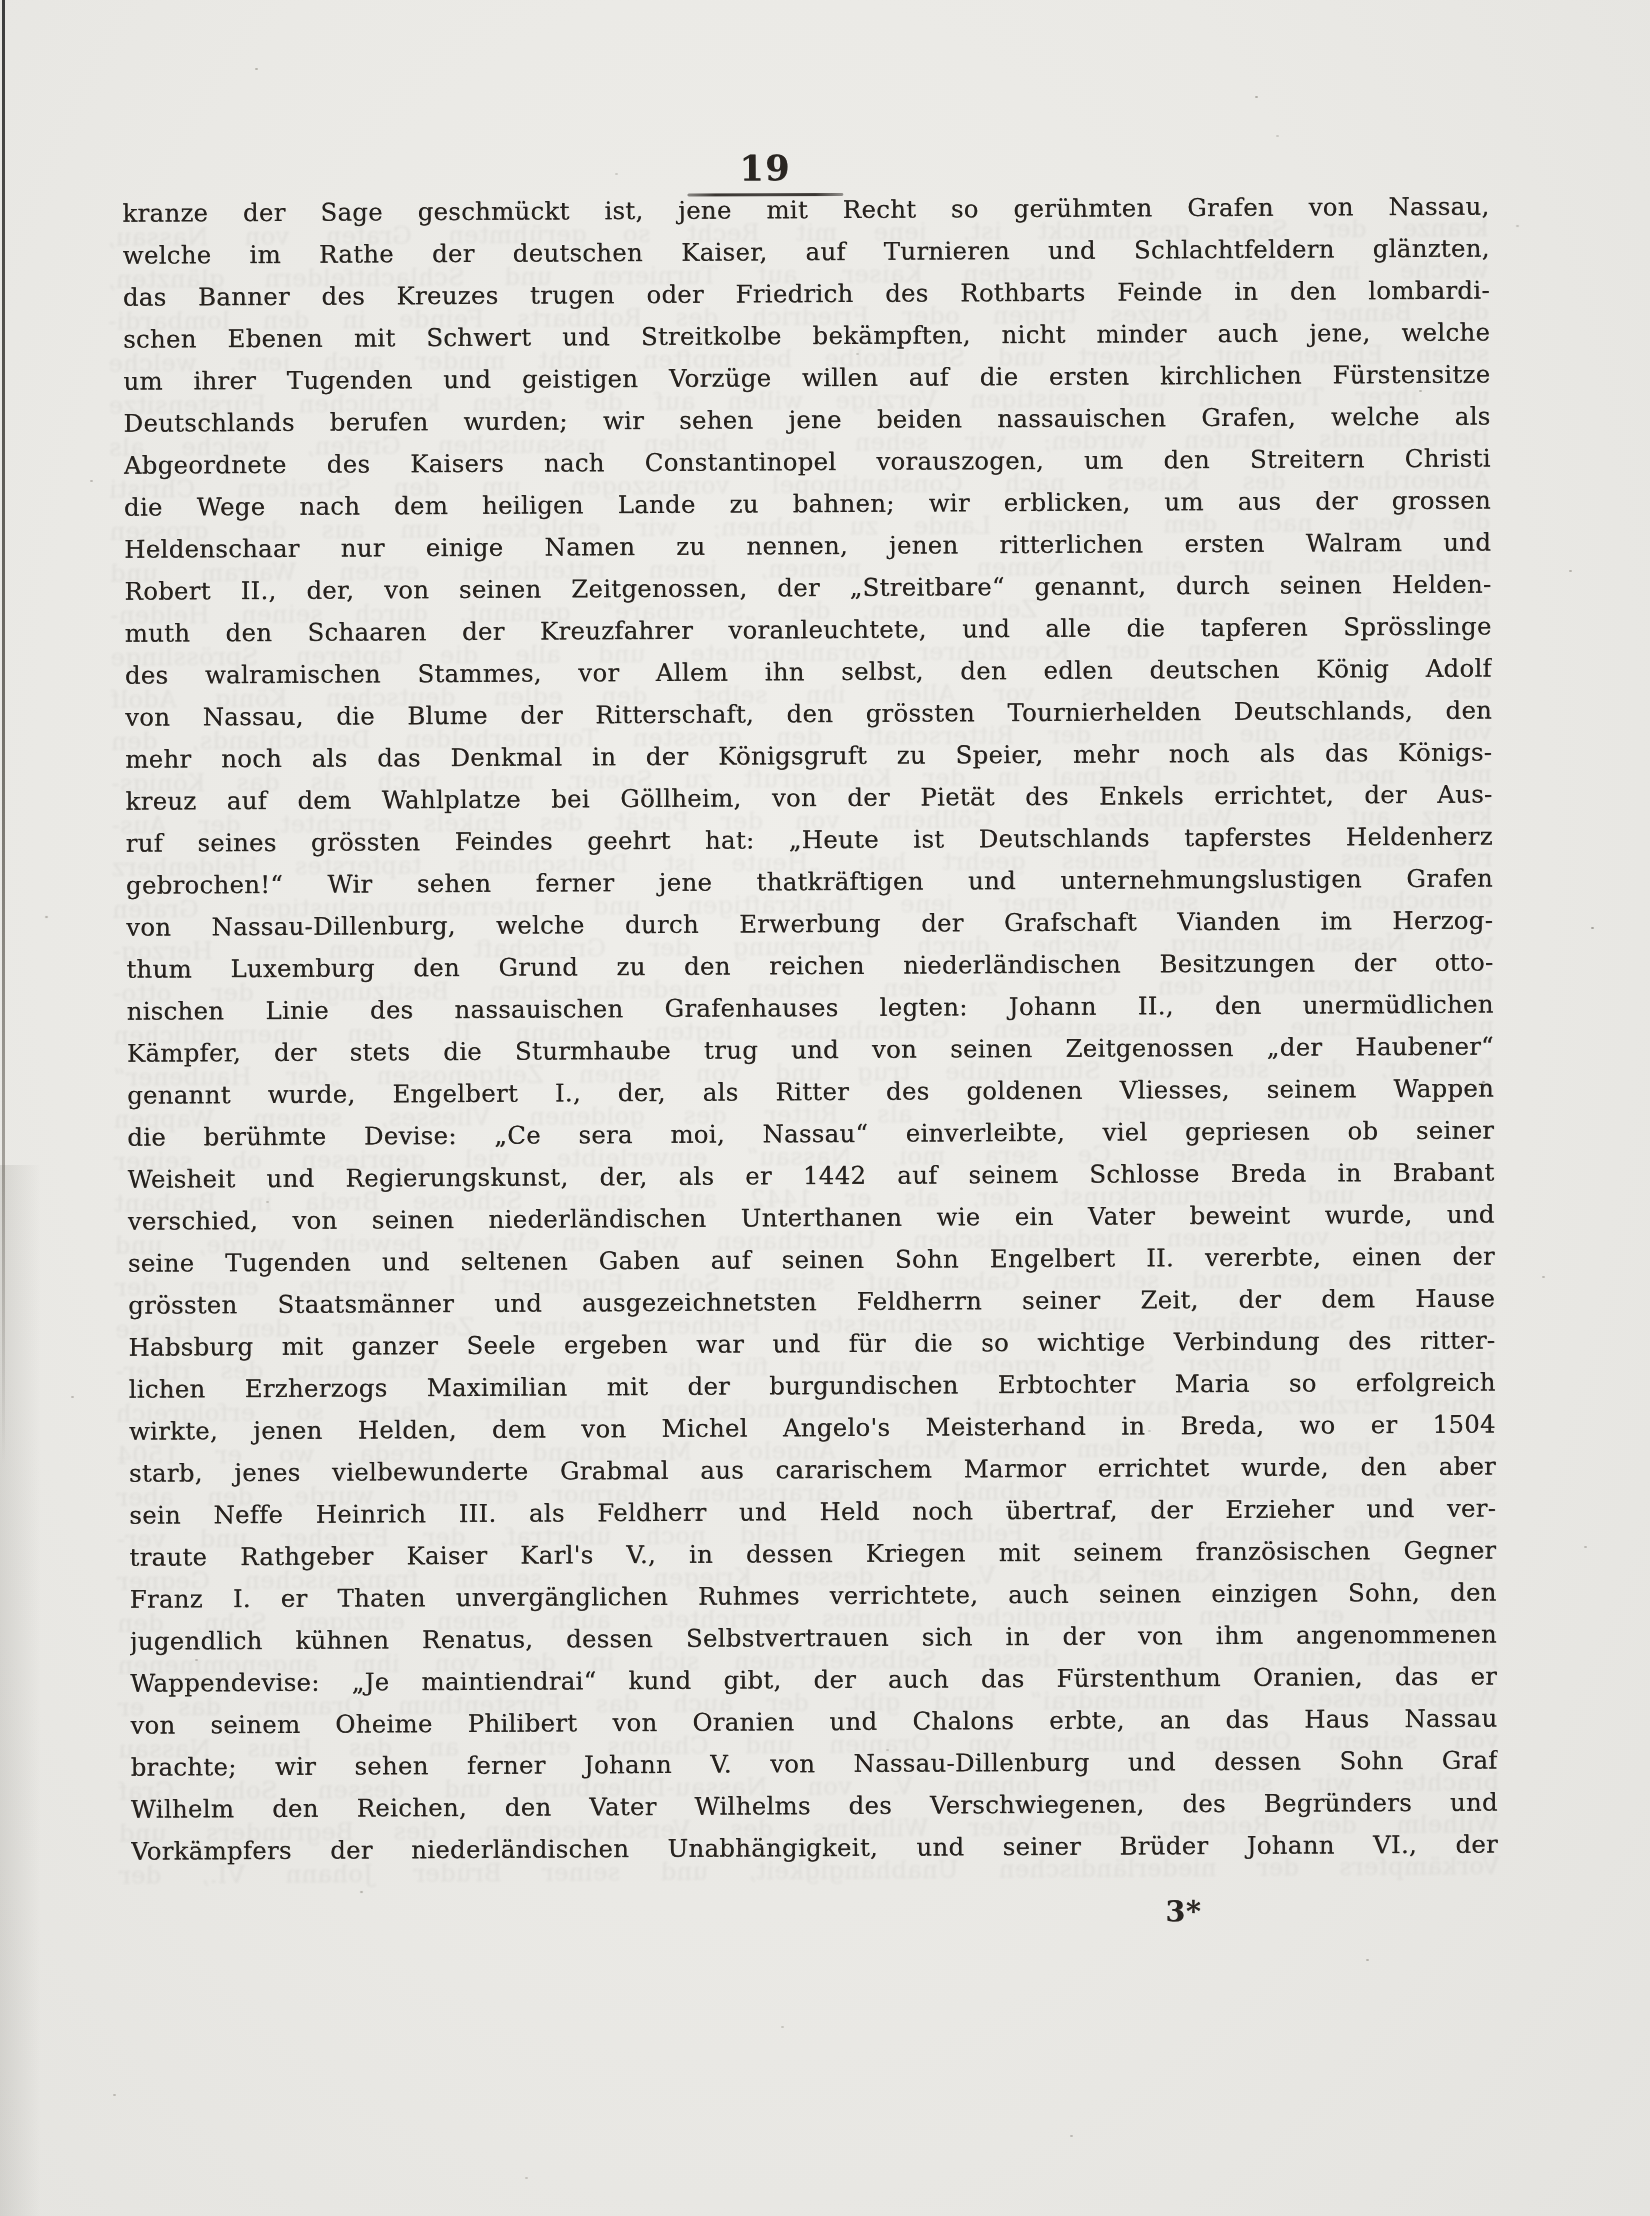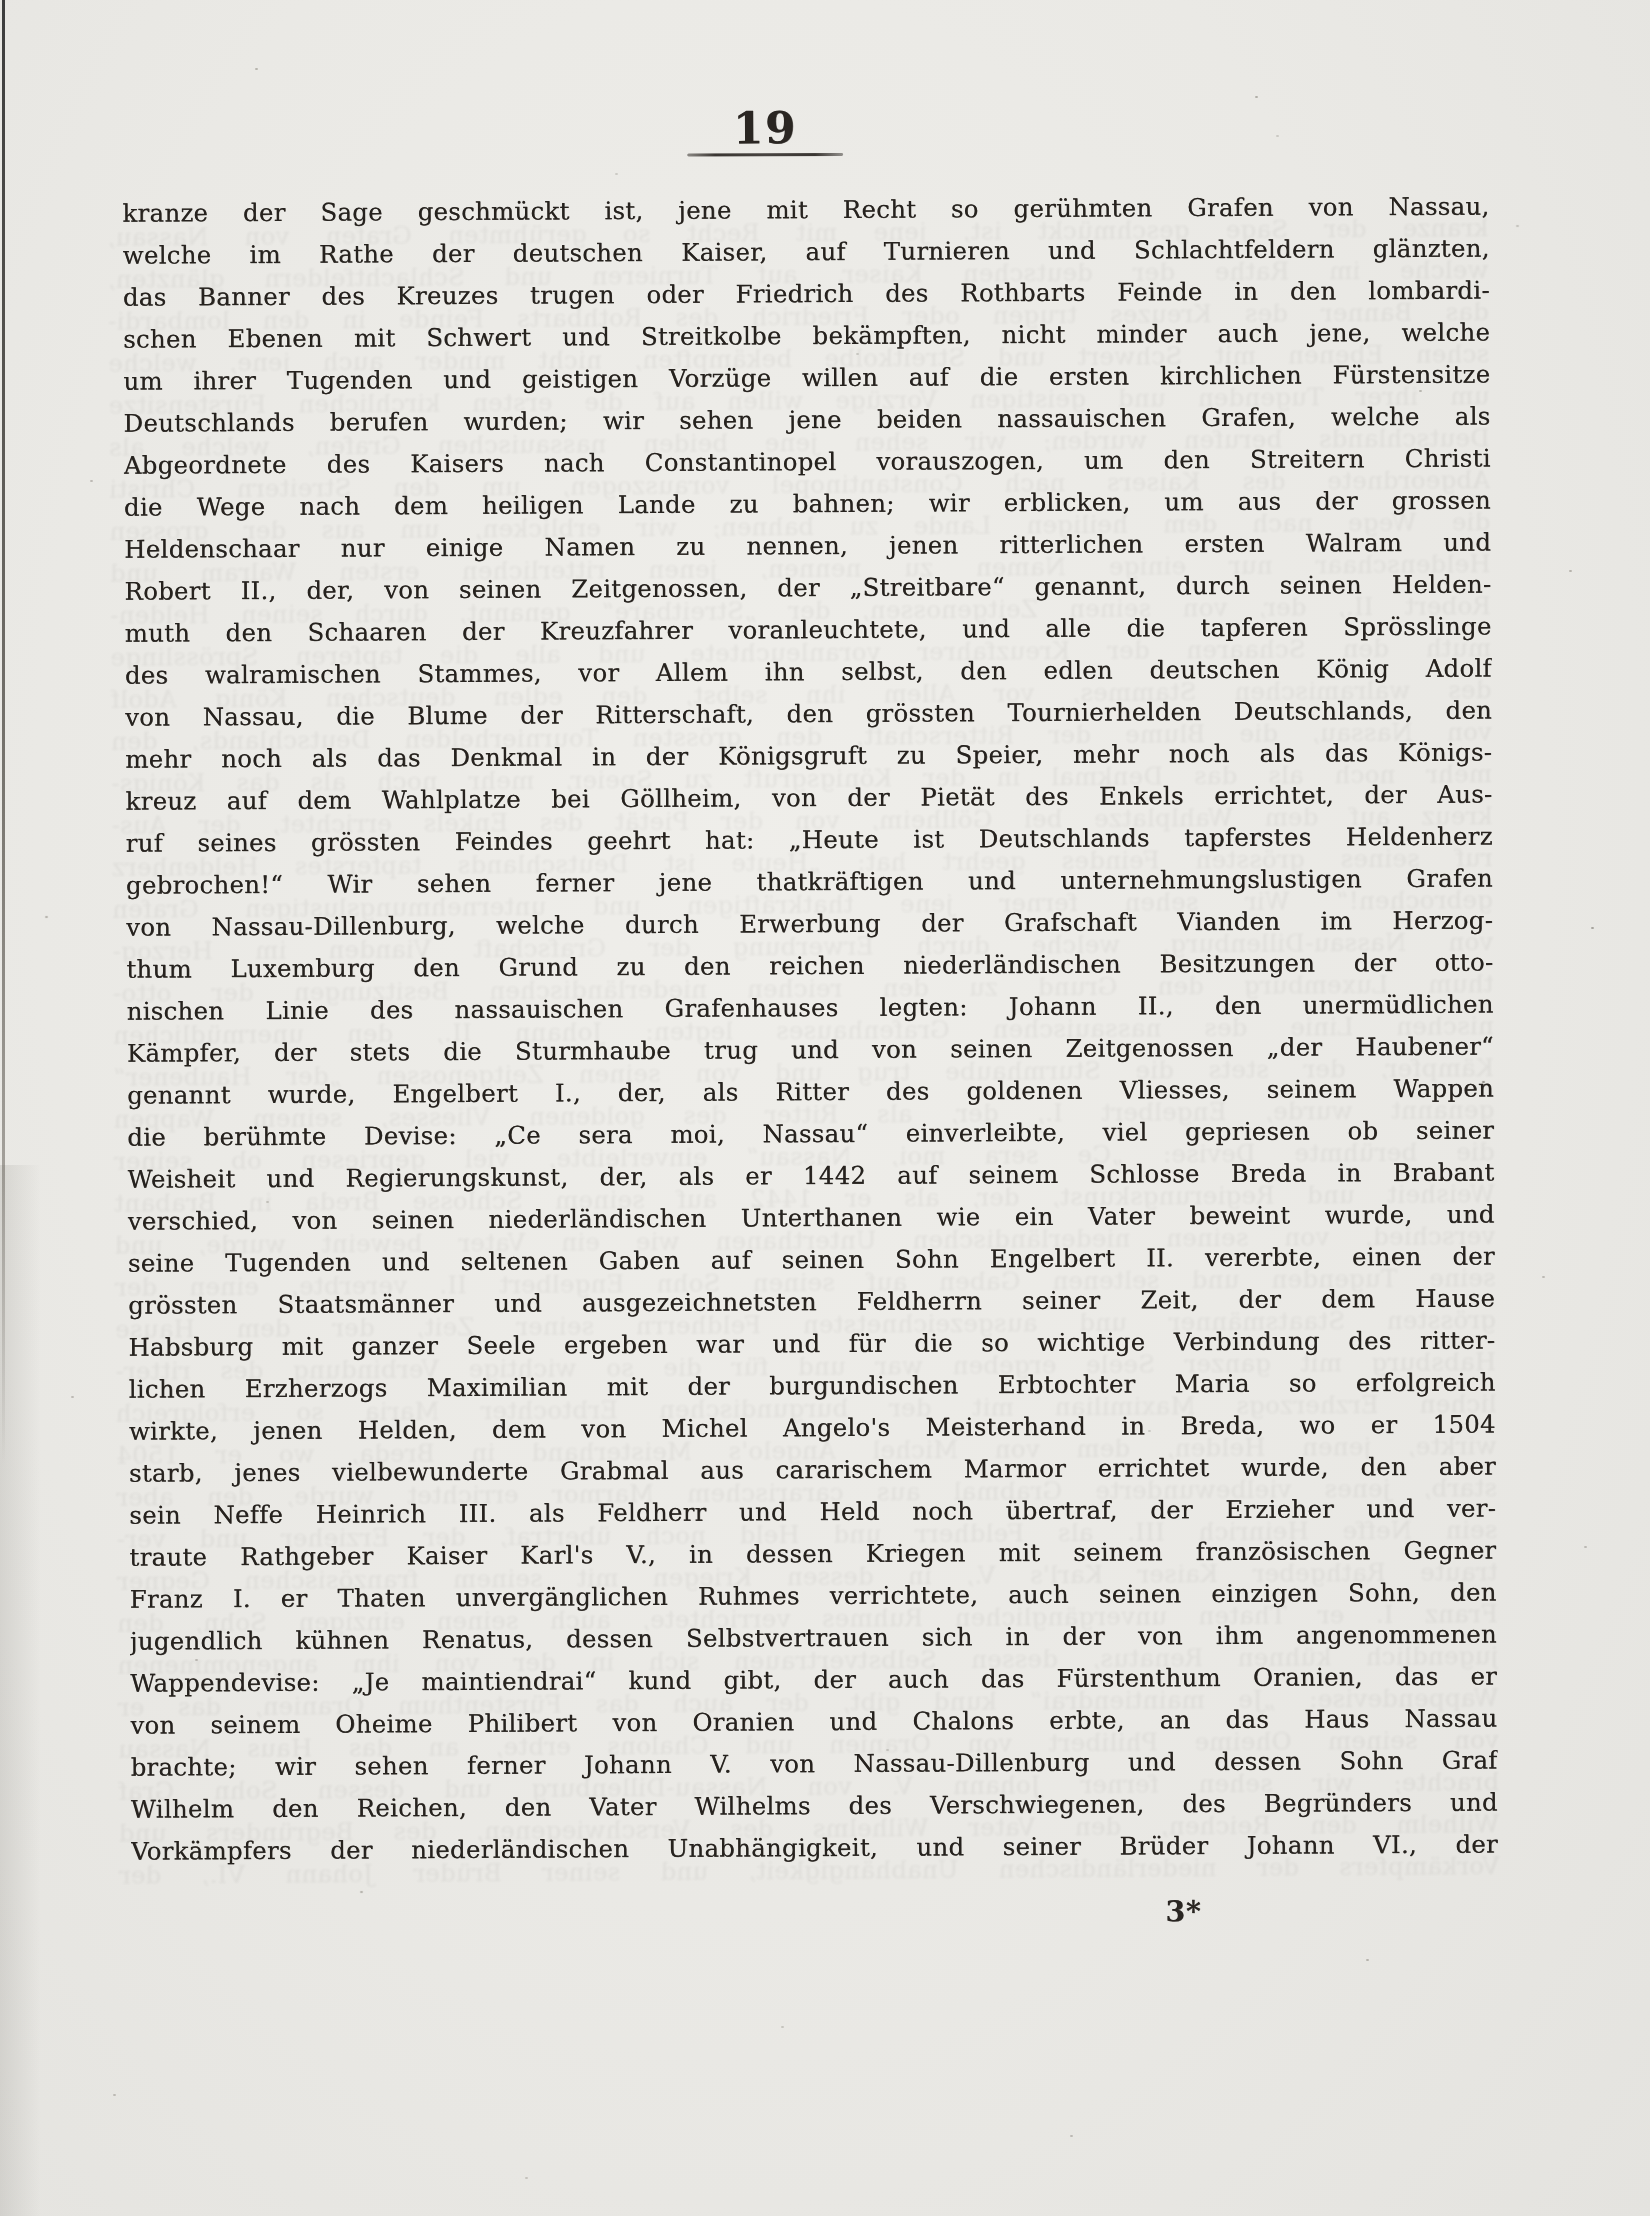--- a/index.html
+++ b/index.html
@@ -82,26 +82,27 @@
   }
   .page-header {
     position: absolute;
     top: 110px;
     left: 691px;
     width: 156px;
     text-align: center;
   }
   .page-number {
     display: block;
-    font-size: 44px;
+    font-size: 35px;
     line-height: 36px;
     font-weight: bold;
     letter-spacing: 1.5px;
     color: #2a2622;
     text-shadow: 0.3px 0.2px 0.4px rgba(42,38,34,0.6);
+    margin-top: 40px;
   }
   .page-number-rule {
     margin: 6.8px auto 0 auto;
     width: 156px;
     height: 2.6px;
     background: linear-gradient(to right,
       rgba(60,56,52,0.55), #3a3632 18%, #474340 50%, #3a3632 82%, rgba(60,56,52,0.5));
     border-radius: 1.5px;
     transform: rotate(0.15deg);
   }

